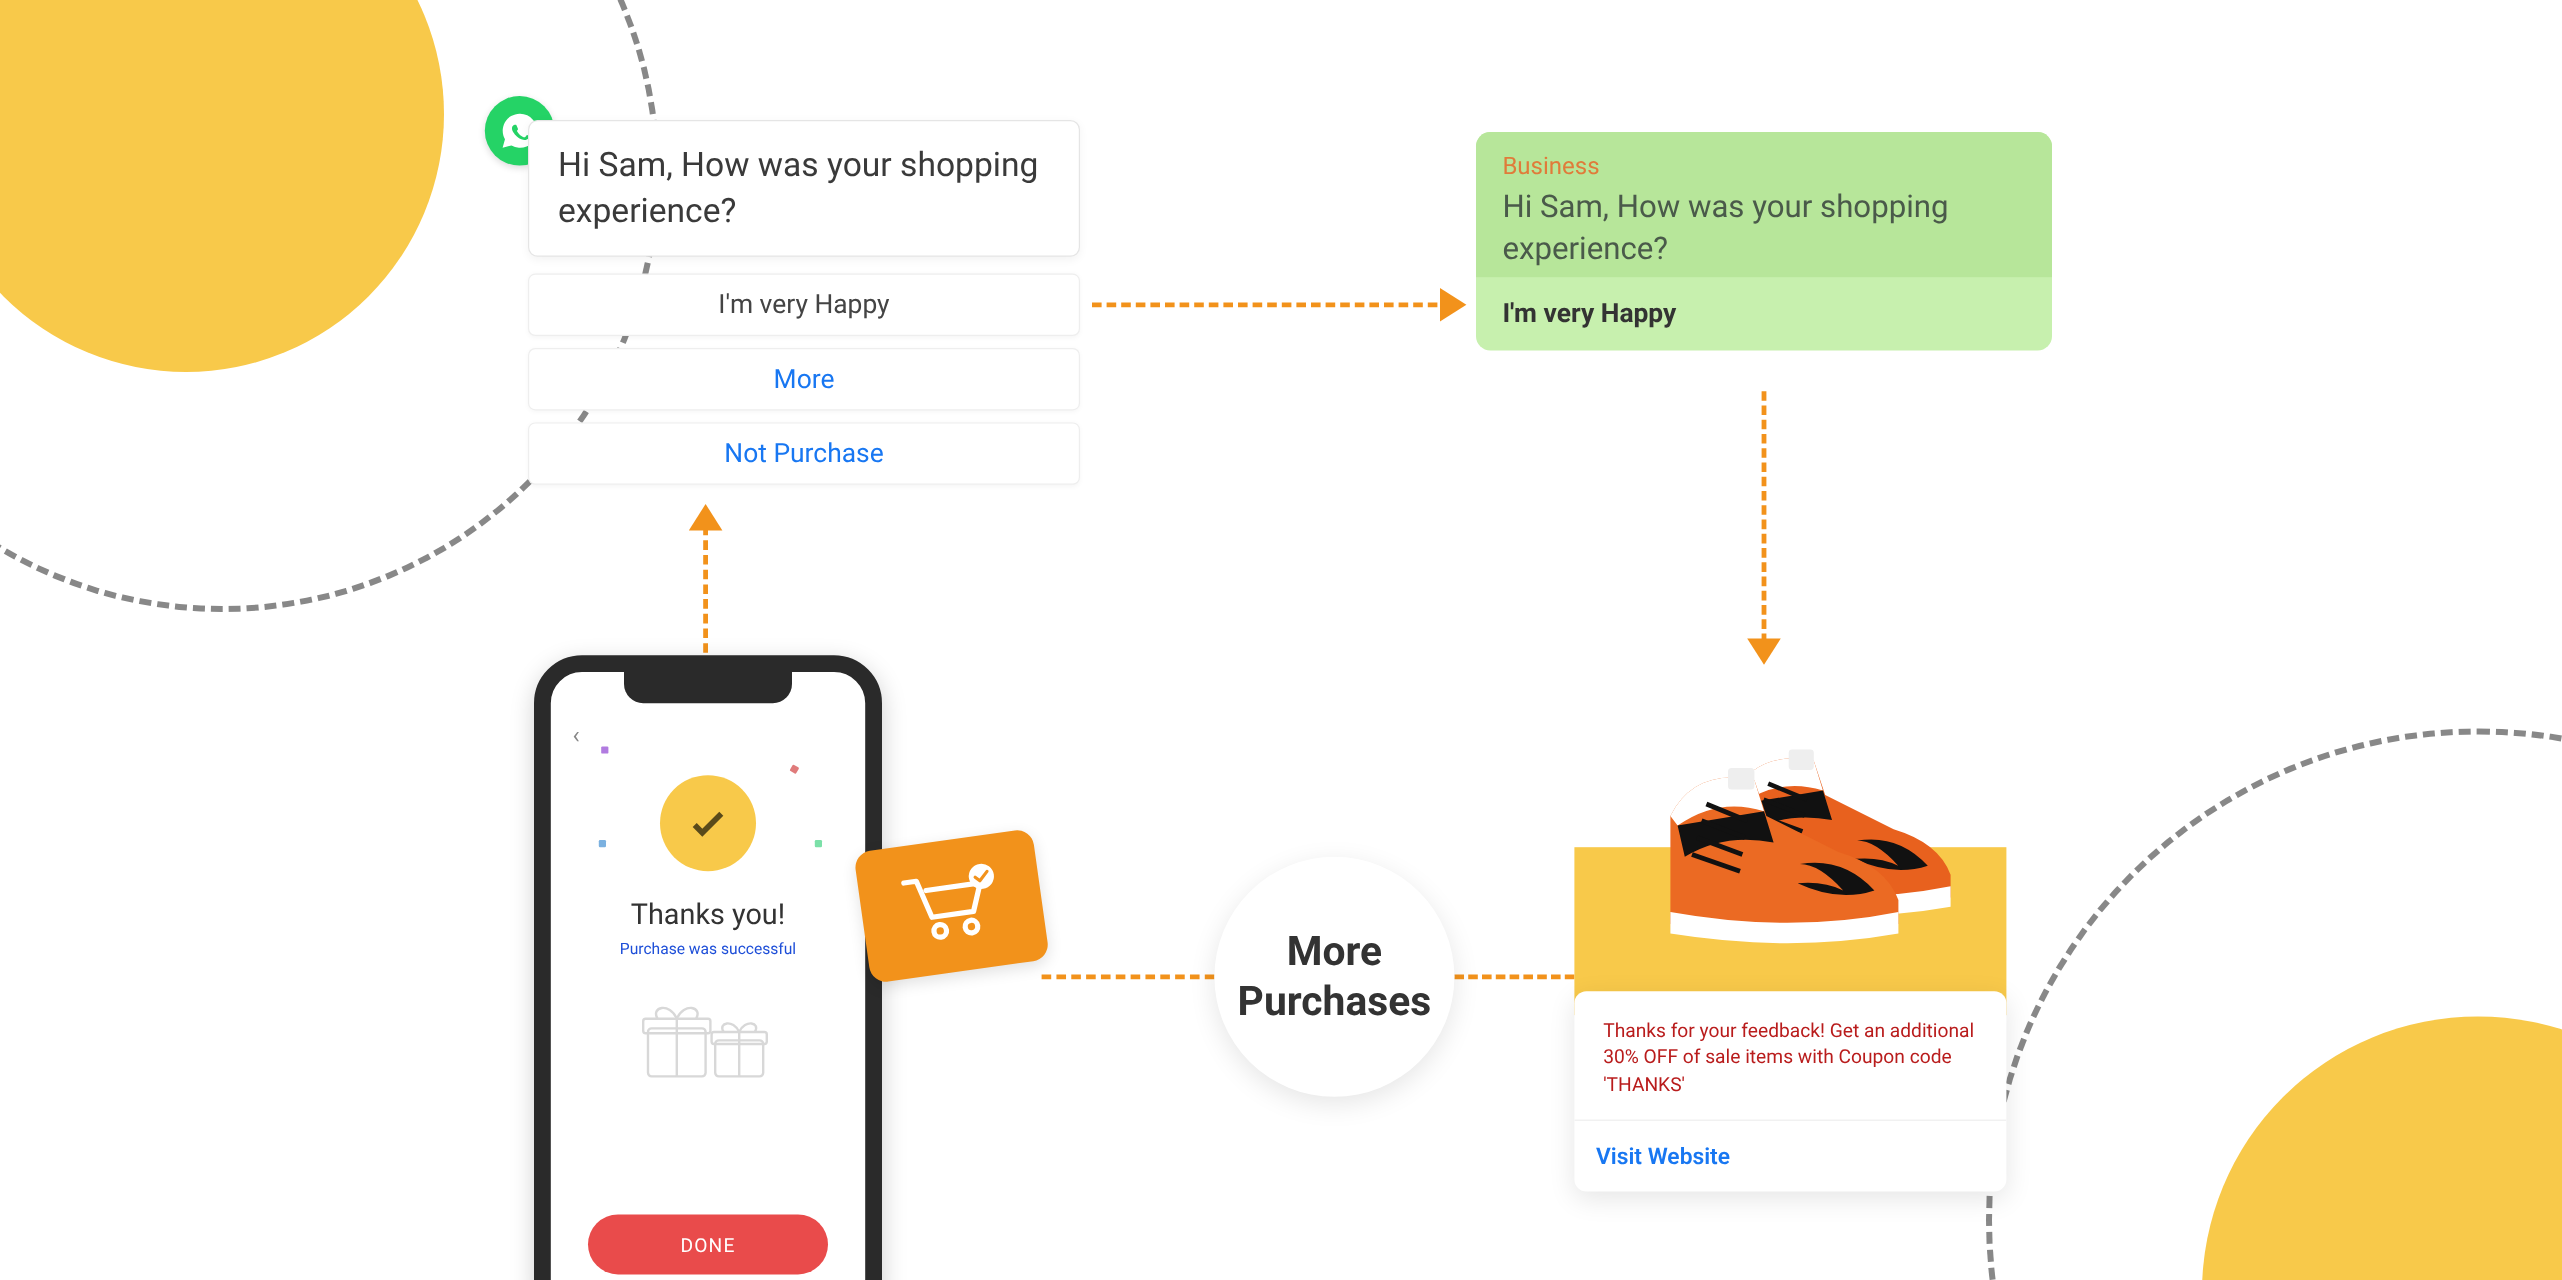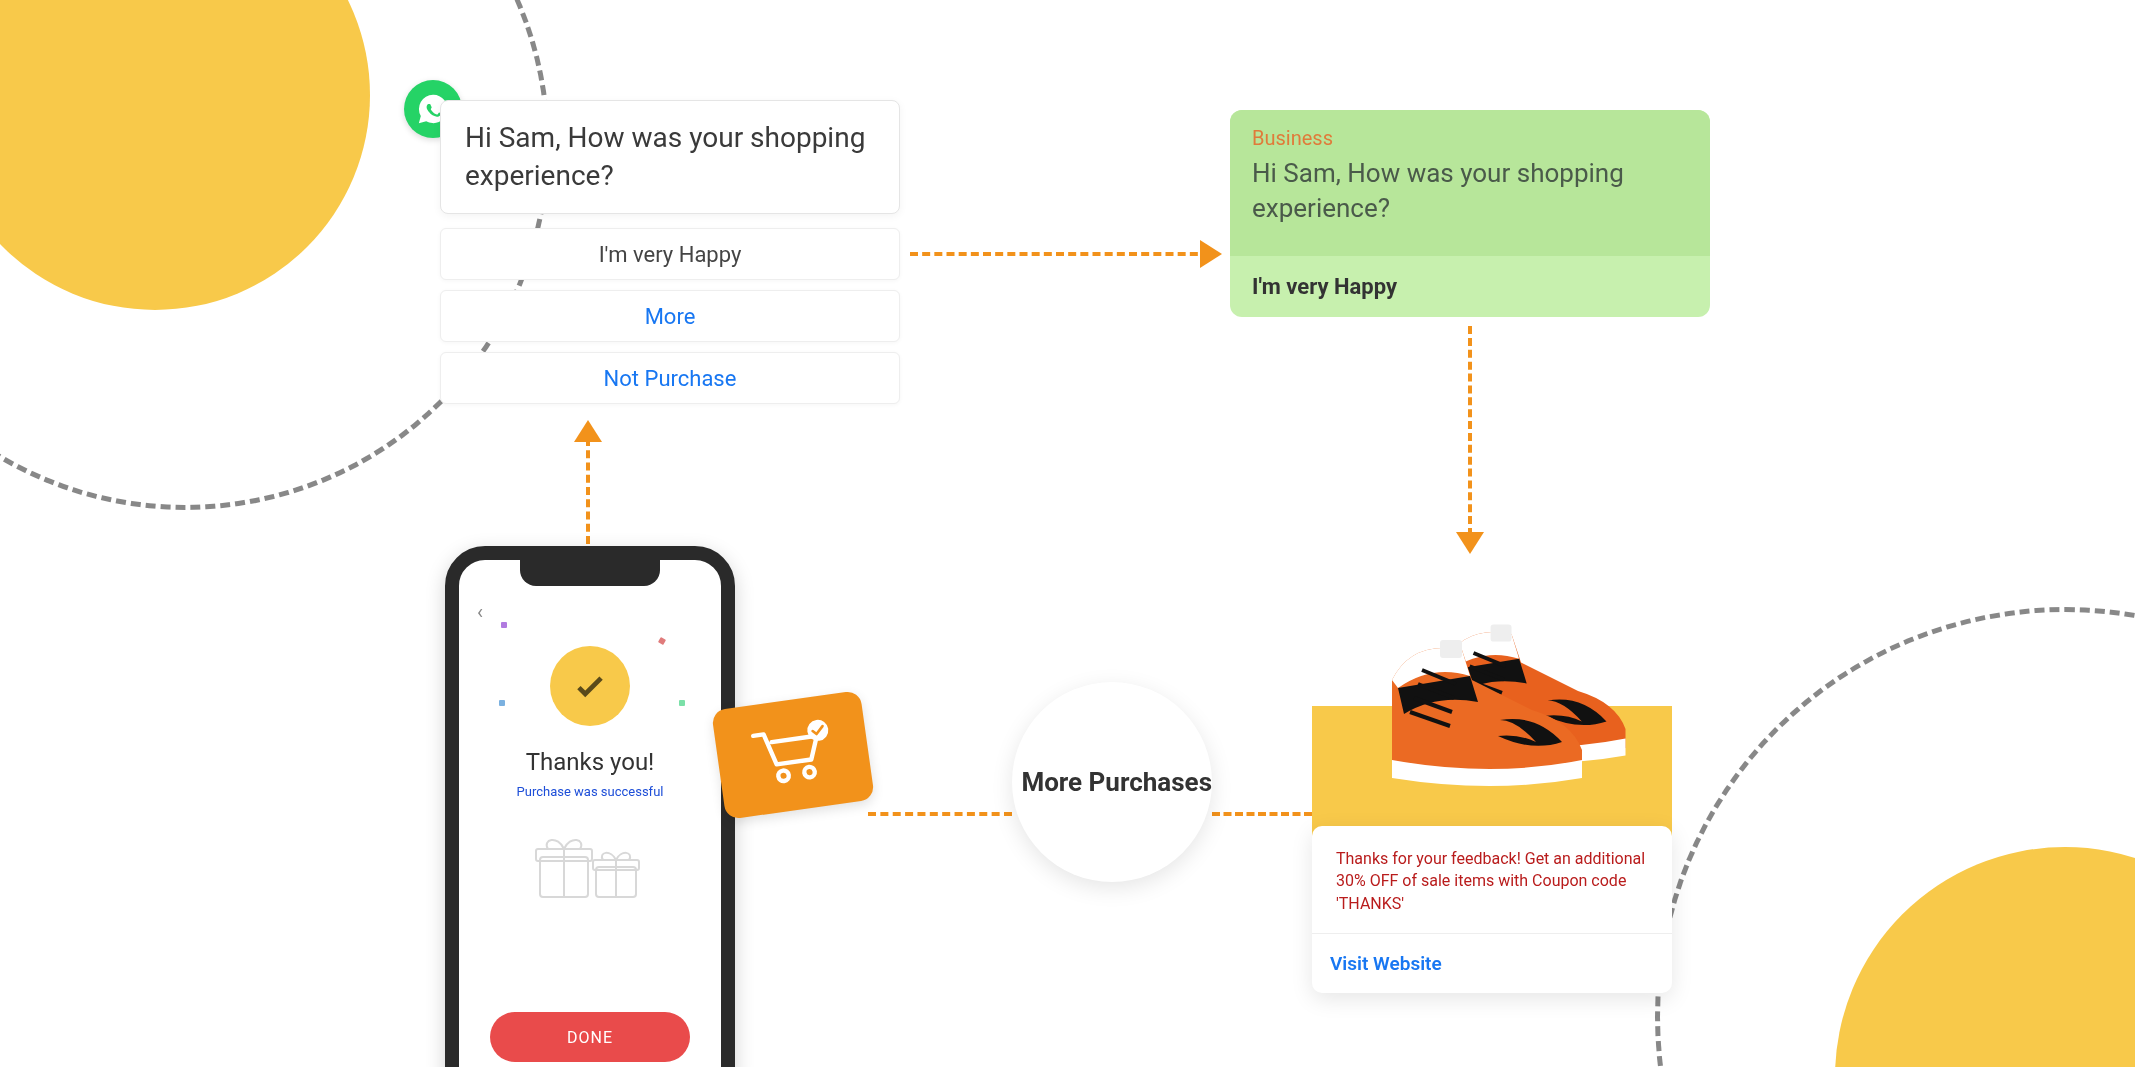--- a/index.html
+++ b/index.html
@@ -95,21 +95,21 @@
     position: absolute;
     top: 110px; left: 1230px;
     width: 480px;
     background: #C7F0AE;
     border-radius: 12px;
     padding: 0;
     overflow: hidden;
   }
   .green-top {
     background: #B7E69A;
-    padding: 16px 22px 30px;
+    padding: 16px 22px 5px;
   }
   .green-top .biz { color: #E07B3A; font-size: 20px; margin-bottom: 6px; }
   .green-top .txt { color: #4a5a4a; font-size: 26px; line-height: 1.35; }
   .green-bot {
     padding: 18px 22px;
     font-size: 22px;
     font-weight: 700;
     color: #333;
   }
 
@@ -181,28 +181,28 @@
     border-radius: 14px;
     transform: rotate(-8deg);
     display: flex; align-items: center; justify-content: center;
     box-shadow: 0 4px 12px rgba(0,0,0,.12);
   }
   .cart-card svg { width: 90px; height: 70px; }
 
   
   .more-circle {
     position: absolute;
-    top: 682px; left: 1012px;
+    top: 714px; left: 1012px;
     width: 200px; height: 200px;
     border-radius: 50%;
     background: #fff;
     box-shadow: 0 6px 22px rgba(0,0,0,.10);
     display: flex; align-items: center; justify-content: flex-end;
     text-align: center;
-    font-size: 26px;
+    font-size: 34px;
     font-weight: 700;
     color: #333;
     line-height: 1.25;
   }
 
   
   .prod-wrap {
     position: absolute;
     top: 576px; left: 1312px;
     width: 380px;

